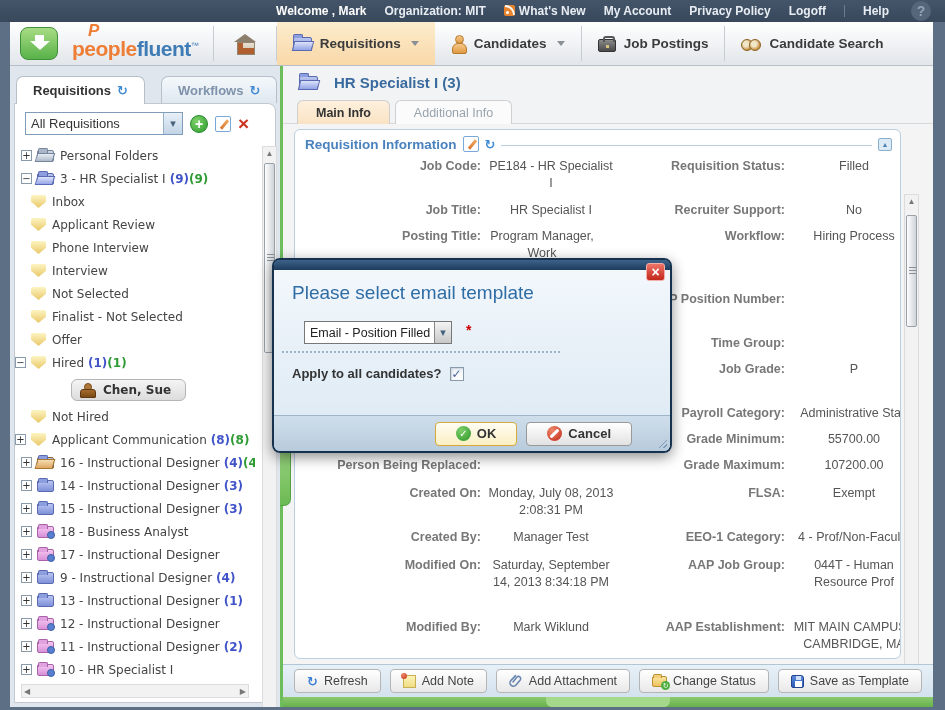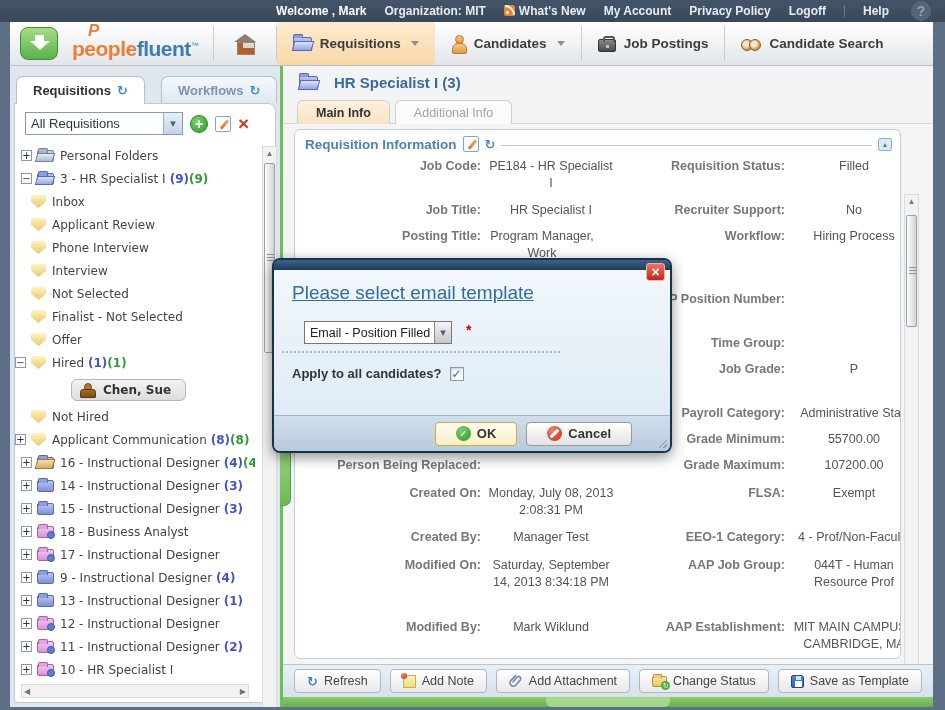--- a/index.html
+++ b/index.html
@@ -232,21 +232,21 @@
 
   
   .dialog { position:absolute; left:272px; top:258px; width:400px; height:195px; z-index:50;
     border:2px solid #16324f; border-radius:8px; box-shadow:0 4px 14px rgba(0,0,0,.45);
     background:linear-gradient(#f3f8fc,#dbe8f3); overflow:visible; }
   .dlg-strip { height:10px; background:linear-gradient(#3d6289,#1d3c5e); border-radius:5px 5px 0 0; }
   .dlg-close { position:absolute; right:5px; top:3px; width:19px; height:18px; border-radius:3px;
     background:linear-gradient(#ee7468,#c3271b); border:1px solid #f4b0a8; color:#fff;
     font-size:14px; font-weight:bold; line-height:16px; text-align:center; }
   .dlg-close::before { content:"×"; }
-  .dlg-title { margin:12px 0 0 18px; color:#2f6da5; font-size:19px;text-decoration:underline; }
+  .dlg-title { margin:12px 0 0 18px; color:#2f6da5; font-size:19px; }
   .dlg-select-row { margin:17px 0 0 30px; display:flex; align-items:center; gap:14px; }
   .dlg-select { width:148px; height:23px; border:1px solid #777; background:#fff;
     display:flex; align-items:center; justify-content:space-between; font-size:12.5px; color:#222; padding-left:5px; }
   .dlg-select .sel-arrow { width:17px; height:21px; background:linear-gradient(#f4f4f4,#c8c8c8);
     border-left:1px solid #888; display:flex; align-items:center; justify-content:center; }
   .req-star { color:#cc0000; font-weight:bold; font-size:14px; margin-top:-6px; }
   .dlg-dots { margin:7px 110px 0 8px; border-bottom:2px dotted #9fb3c6; }
   .dlg-check-row { margin:13px 0 0 18px; display:flex; align-items:center; gap:8px;
     font-size:13px; font-weight:bold; color:#333; }
   .dlg-checkbox { width:14px; height:14px; background:linear-gradient(#eef2f8,#ffffff);

